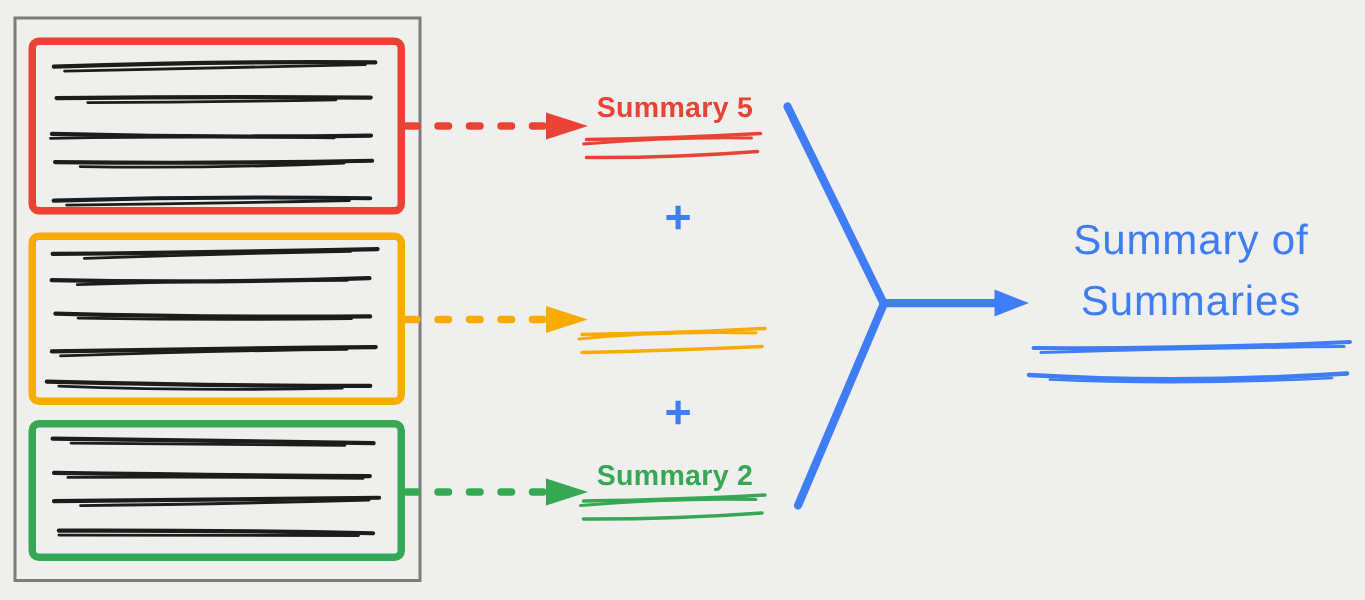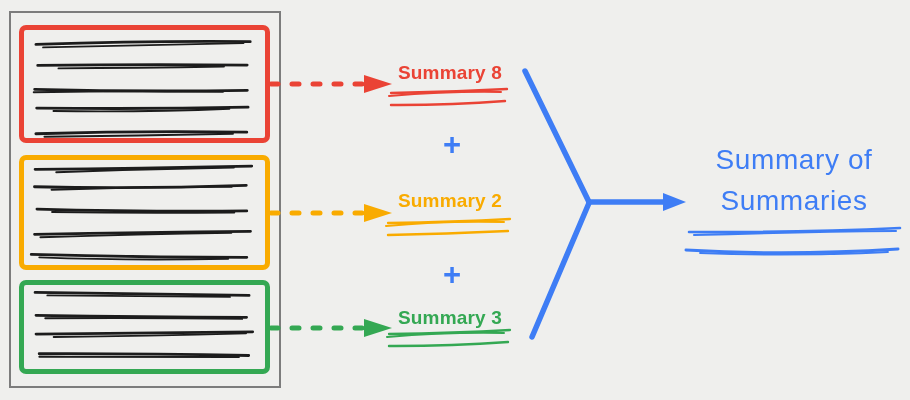--- a/index.html
+++ b/index.html
@@ -107,22 +107,21 @@
       <line x1="525" y1="71" x2="589" y2="202" stroke="#3e7df5" stroke-width="5.5" stroke-linecap="round"></line>
       <line x1="532" y1="337" x2="589" y2="203" stroke="#3e7df5" stroke-width="5.5" stroke-linecap="round"></line>
       <line x1="589" y1="202" x2="666" y2="202" stroke="#3e7df5" stroke-width="5.5" stroke-linecap="round"></line>
       <polygon points="663,193 663,211 686,202" fill="#3e7df5"></polygon>
       <path d="M 689 232 Q 799.3472222222222 232.63743569958848 900 228" stroke="#3e7df5" stroke-width="2.6" fill="none" stroke-linecap="round"></path>
       <path d="M 694 235 Q 800.693621399177 231.72712191358025 896 231" stroke="#3e7df5" stroke-width="2.1" fill="none" stroke-linecap="round"></path>
       <path d="M 686 250 Q 786.3795267489712 256.12853652263374 898 249" stroke="#3e7df5" stroke-width="3" fill="none" stroke-linecap="round"></path>
       <path d="M 700 253 Q 788.6086419753086 256.878716563786 888 252" stroke="#3e7df5" stroke-width="1.8" fill="none" stroke-linecap="round"></path>
     </svg>
 
-  <div class="summary-label red">Summary 8</div>
-  <div class="summary-label orange">Summary 2</div>
-  <div class="summary-label green">Summary 3</div>
+  <div class="summary-label red">Summary 5</div>
+  <div class="summary-label green">Summary 2</div>
 
   <div class="plus p1">+</div>
   <div class="plus p2">+</div>
 
   <div class="result-label">Summary of Summaries</div>
 
 </div>
 
 </body></html>

